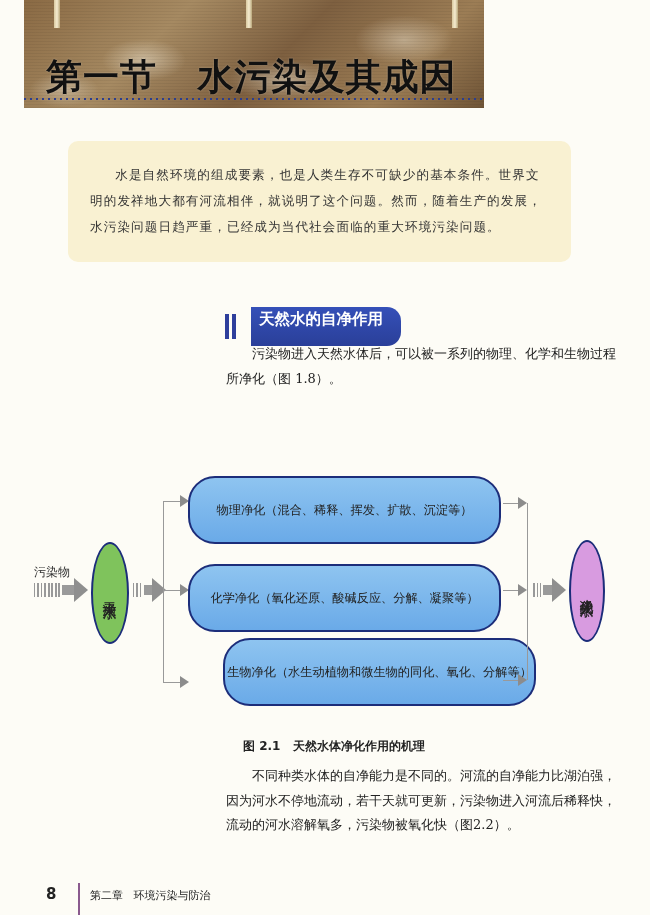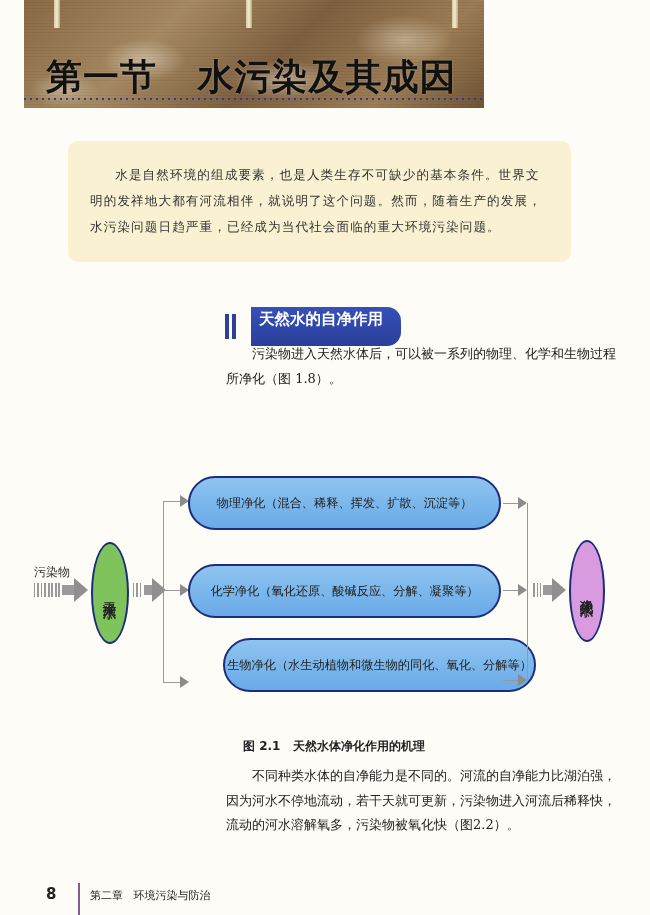--- a/index.html
+++ b/index.html
@@ -70,21 +70,21 @@
     font-family: "DejaVu Sans", sans-serif; font-size: 14px; color: #222; letter-spacing: 1px;
   }
   .ellipse.green { left: 91px; top: 72px; width: 38px; height: 102px; background: #7fc35c; }
   .ellipse.pink { left: 569px; top: 70px; width: 36px; height: 102px; background: #d89be0; }
 
   .vline { position: absolute; width: 1px; background: #999; }
   .hline { position: absolute; height: 1px; background: #999; }
   .small-arrow { position: absolute; width: 0; height: 0; border-top: 6px solid transparent; border-bottom: 6px solid transparent; border-left: 9px solid #8c8c8c; }
 
   .process {
-    position: absolute; left: 188px; width: 313px; height: 54px;
+    position: absolute; left: 188px; width: 313px; height: 68px;
     background: linear-gradient(180deg,#8ec4f0,#6aaae8);
     border: 2px solid #1c2d7a; border-radius: 27px;
     display: flex; align-items: center; justify-content: center;
     font-family: "DejaVu Serif", serif; font-size: 12.2px; color: #222; white-space: nowrap;
   }
 
   .caption { position: absolute; left: 243px; top: 738px; font-family: "DejaVu Sans", sans-serif; font-size: 12px; color: #222; font-weight: bold; white-space: pre; }
 
   .footer-num { position: absolute; left: 46px; top: 885px; font-family: "DejaVu Sans", sans-serif; font-weight: bold; font-size: 15px; color: #222; }
   .footer-bar { position: absolute; left: 78px; top: 883px; width: 1.5px; height: 32px; background: #8a5a8e; }

